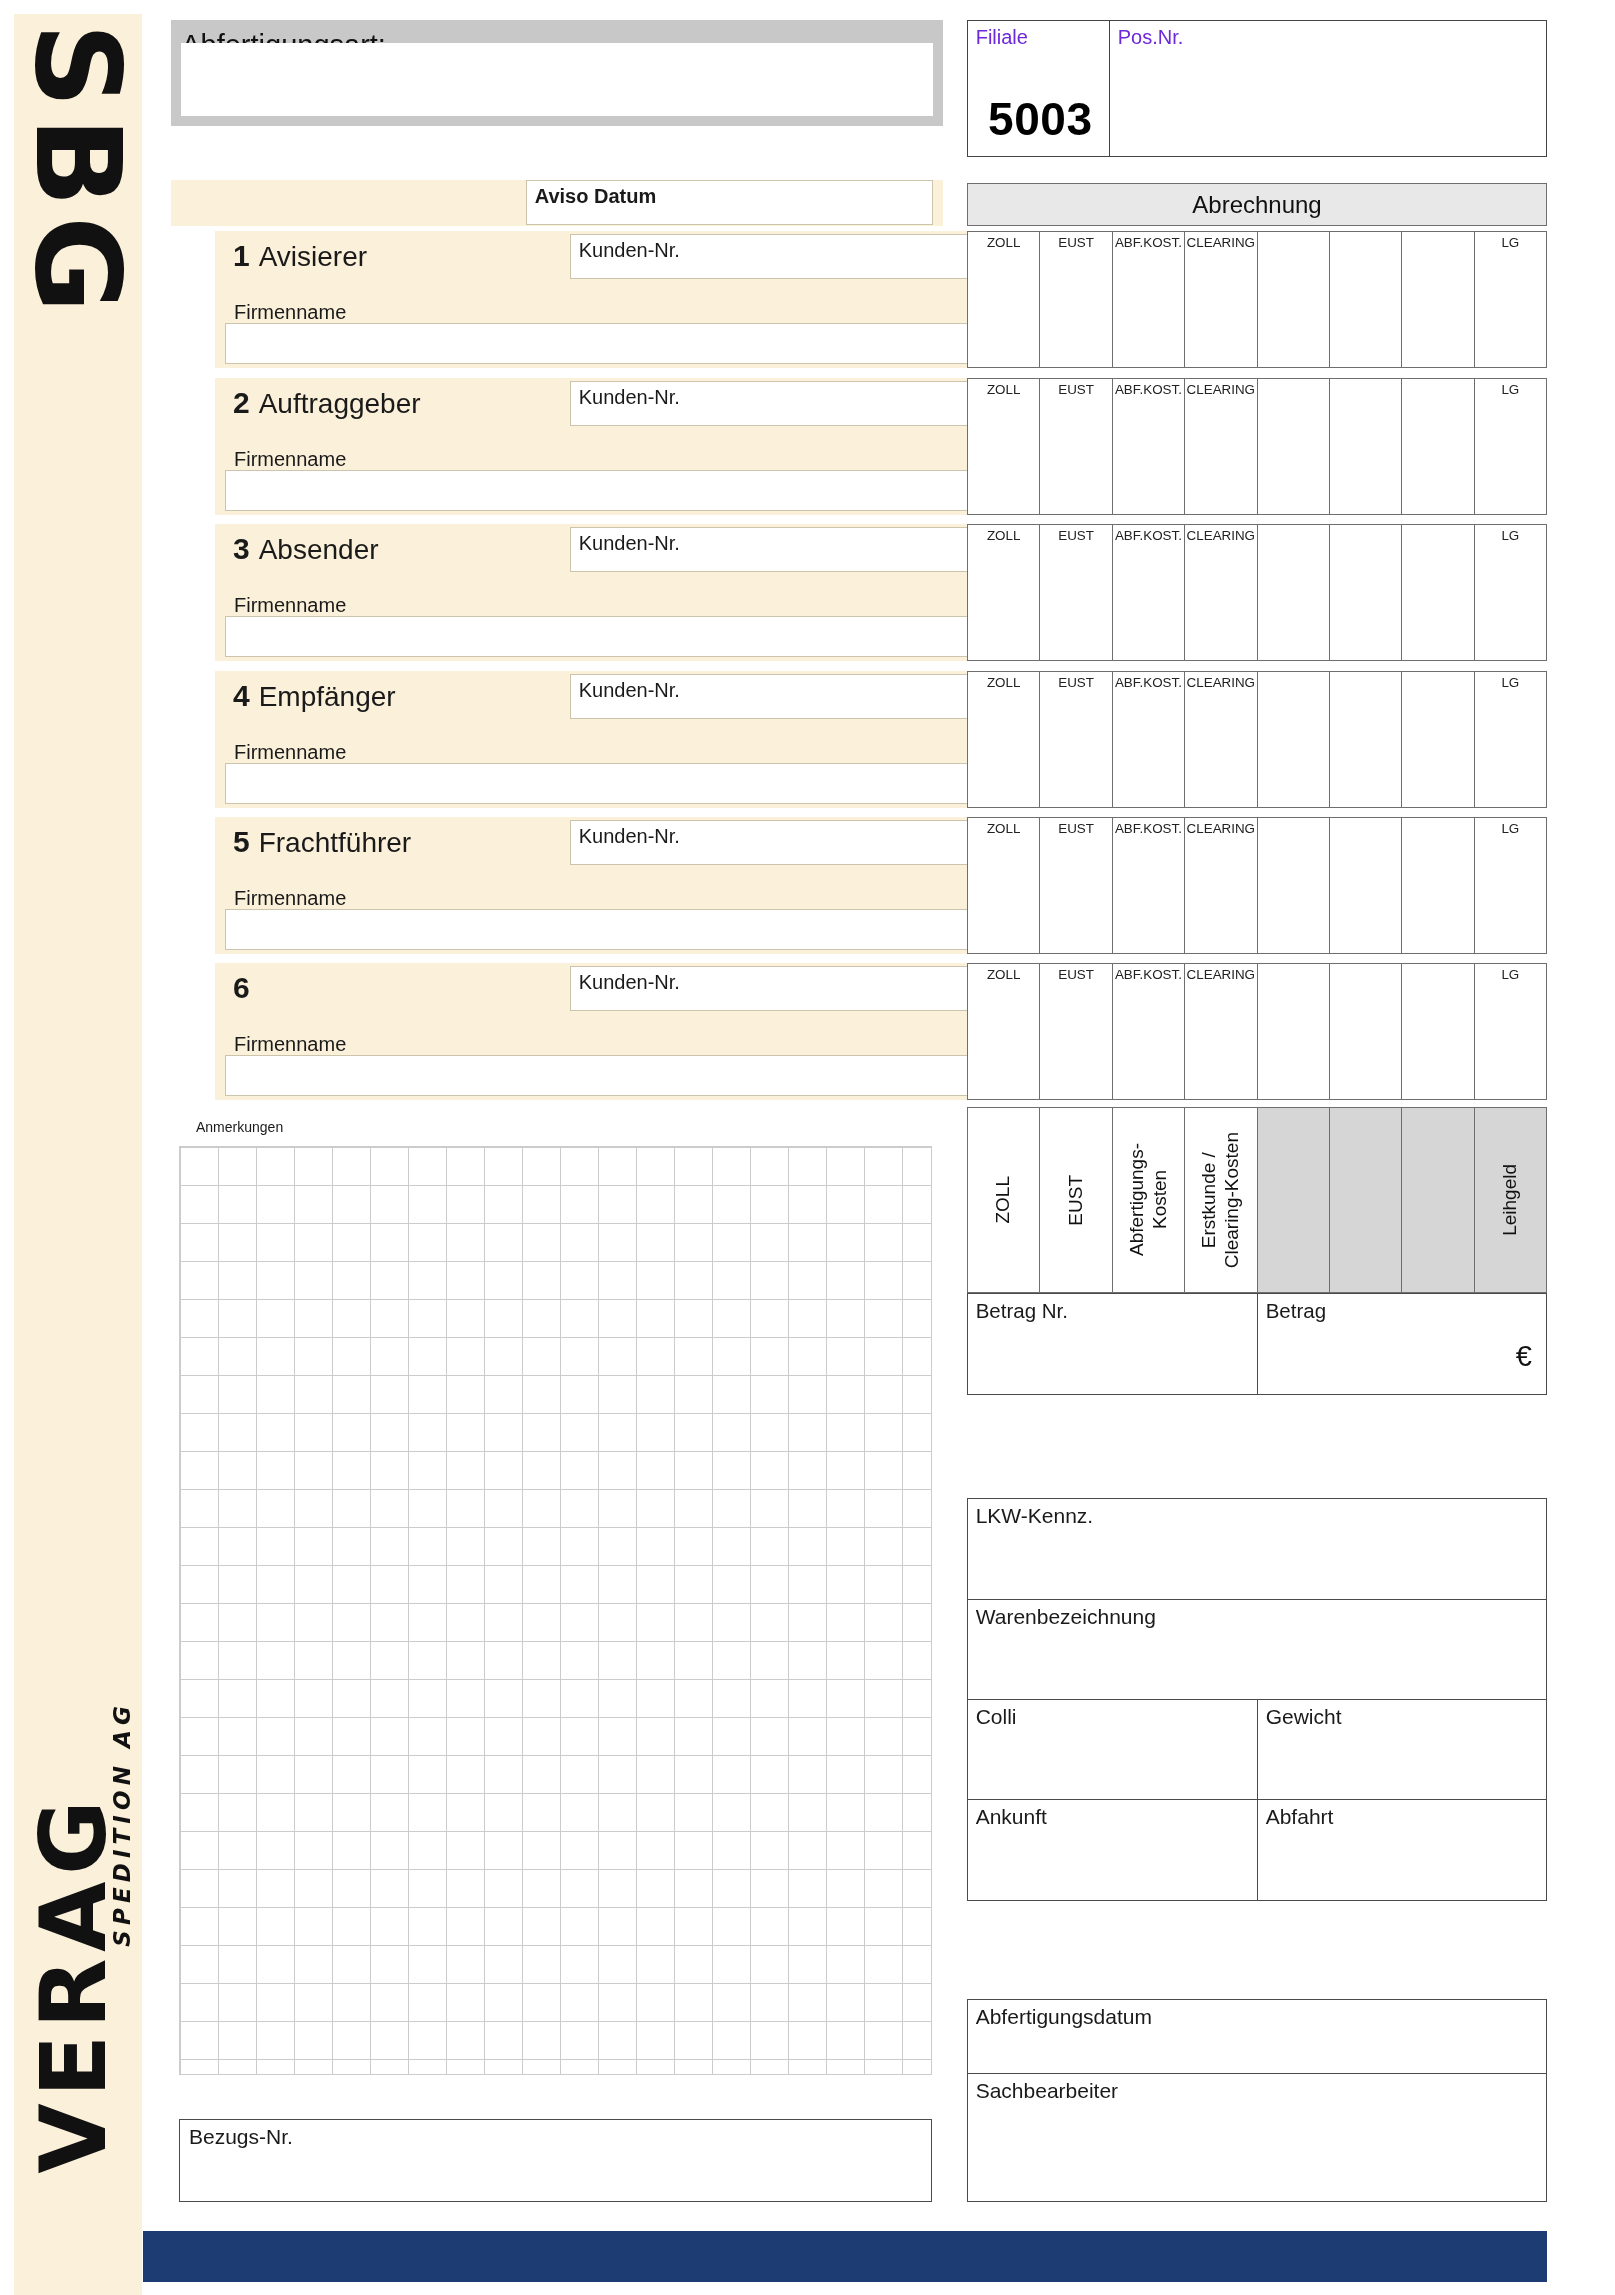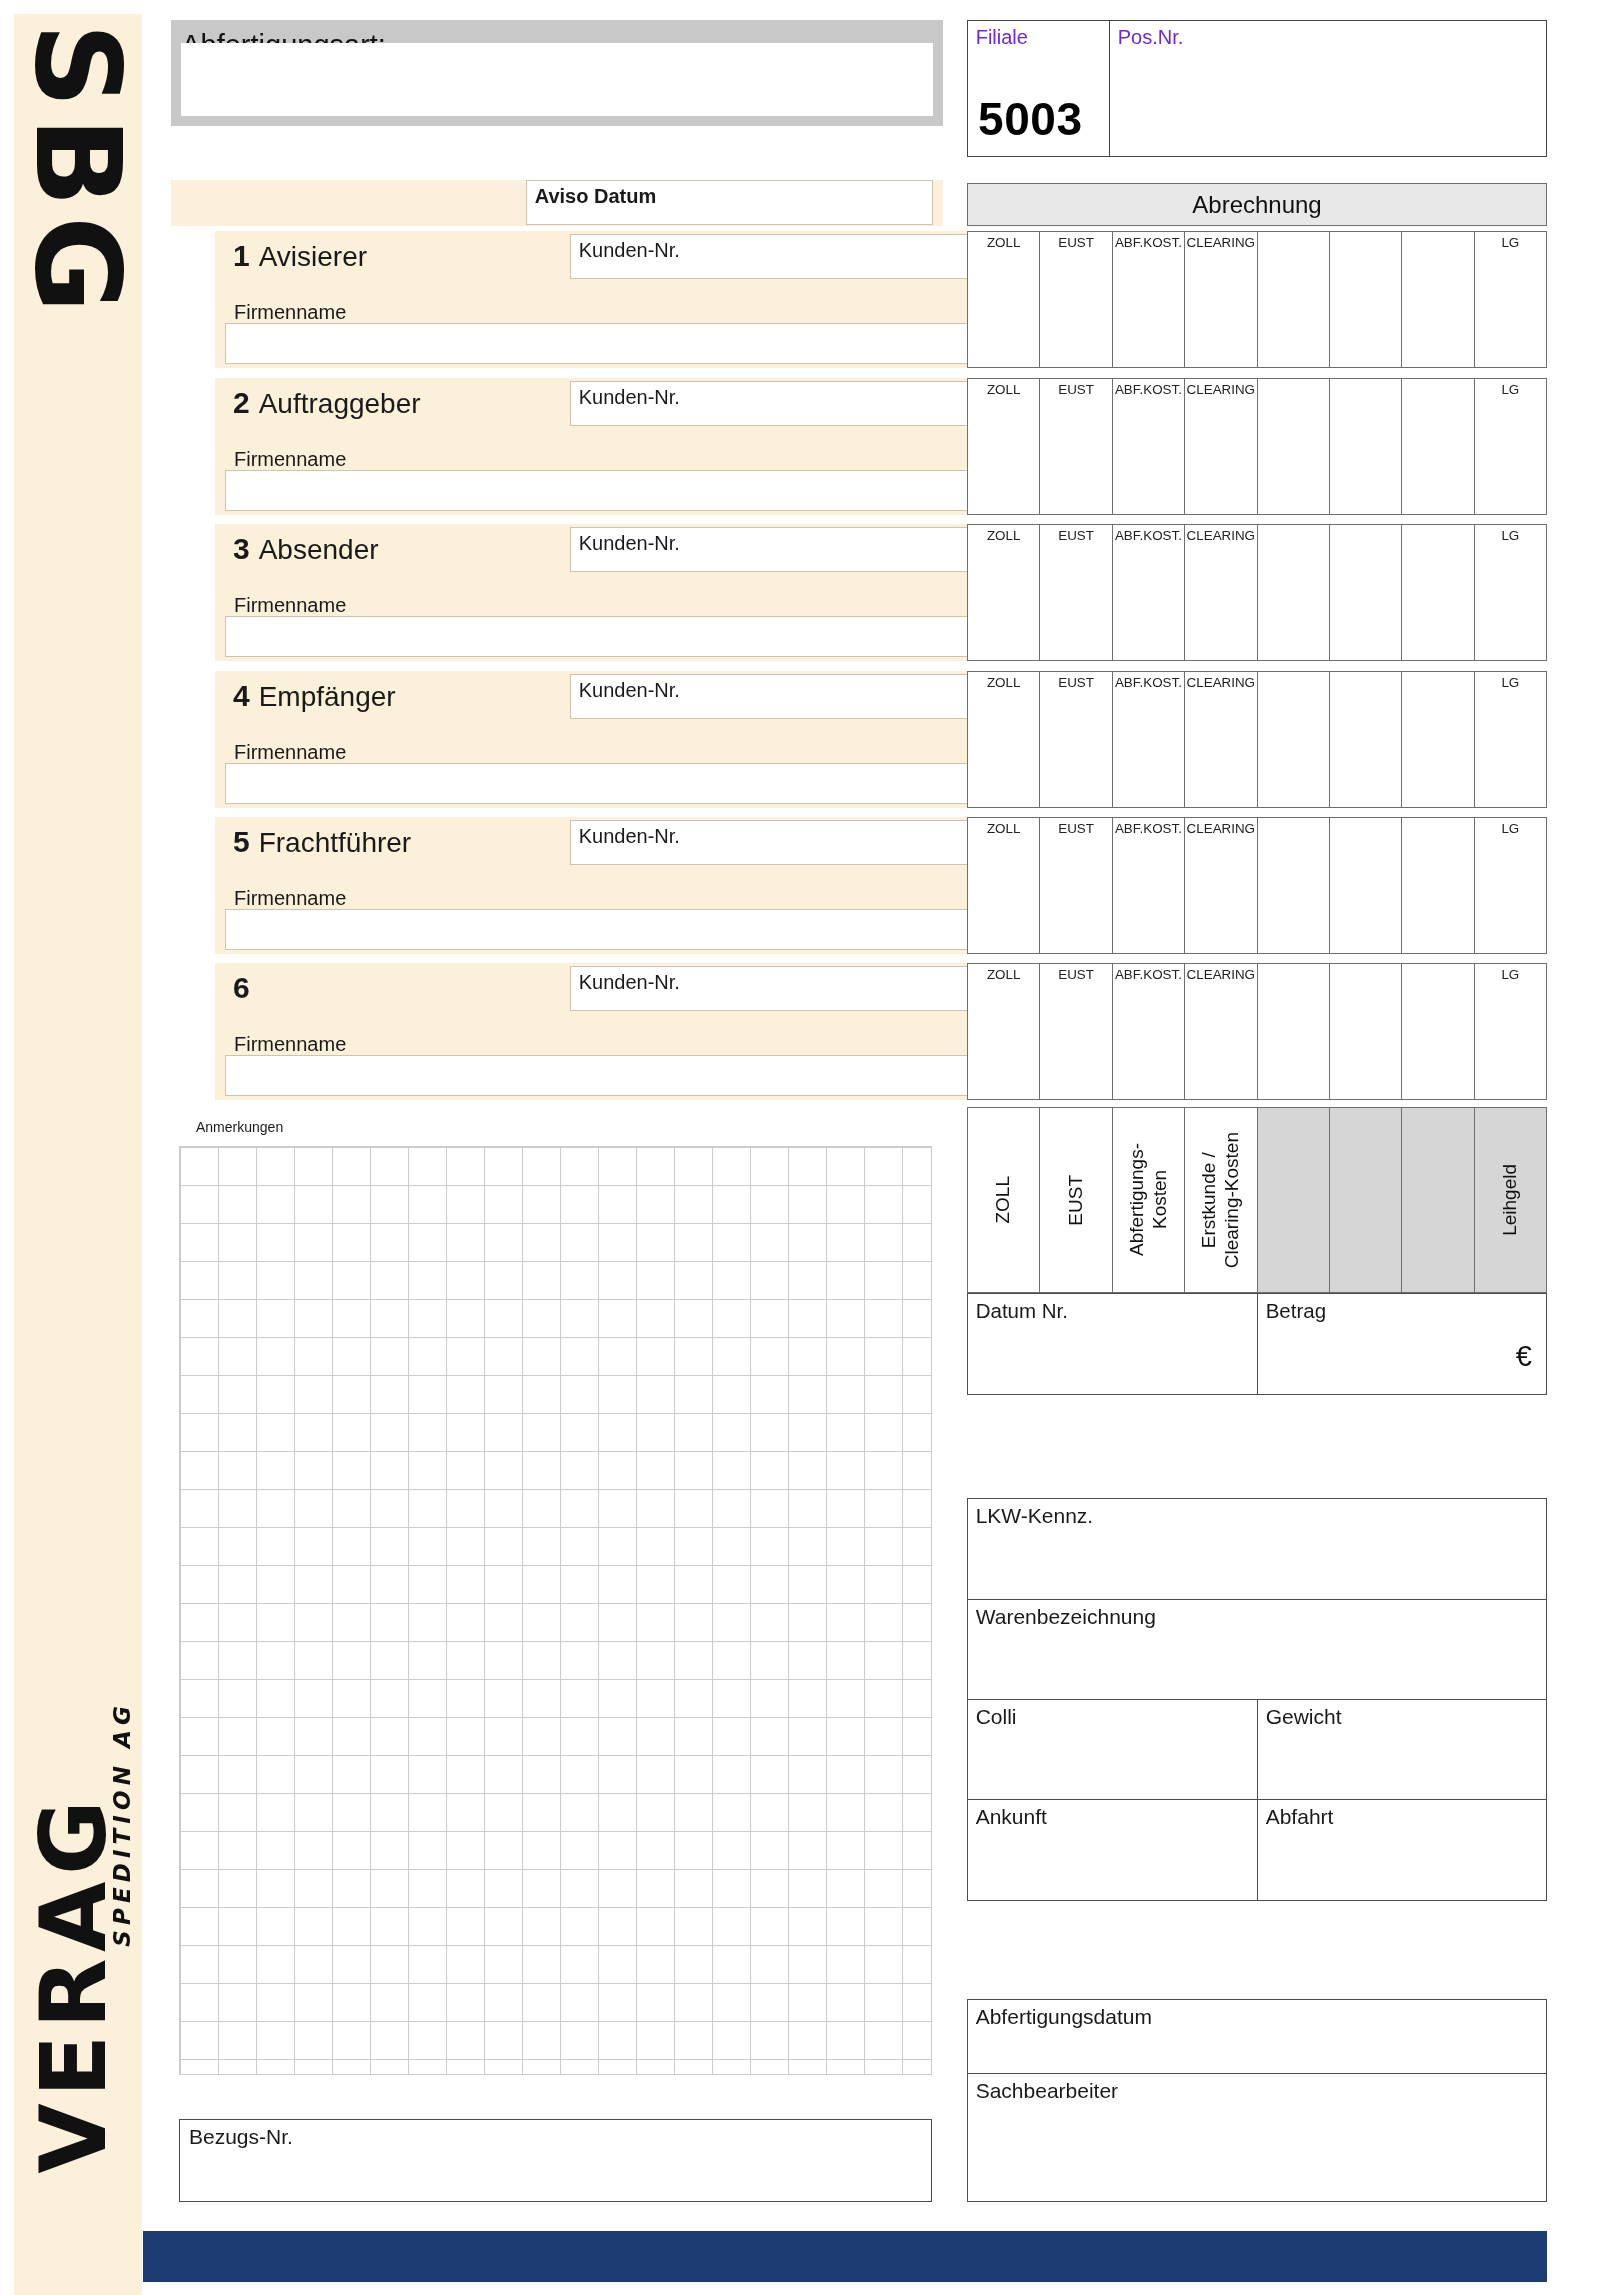--- a/index.html
+++ b/index.html
@@ -48,21 +48,21 @@
     background:#ffffff;
   }
   .filiale-box{
     position:absolute;left:967px;top:20px;width:580px;height:137px;
     background:#ffffff;border:1.9px solid #444;box-sizing:border-box;display:flex;
   }
   .filiale-cell{width:142px;border-right:1.3px solid #444;position:relative;box-sizing:border-box;}
   .posnr-cell{flex:1;position:relative;}
   .small-label{position:absolute;top:5.1px;left:7.7px;font-size:20px;color:#6d28d9;}
   .filiale-value{
-    position:absolute;left:10px;bottom:10.2px;
+    position:absolute;left:20px;bottom:10.2px;
     font-weight:bold;font-size:46px;color:#000;letter-spacing:0.6px;
   }
   
   .aviso-block{
     position:absolute;left:171px;top:180px;width:772px;height:46px;
     background:#FBF0D9;
     font-weight:bold;
   }
   .aviso-field{
     position:absolute;left:355px;top:0;width:407px;height:45px;
@@ -446,21 +446,21 @@
     <div class="vert-cell gray">
       <span class="vert-label"></span>
     </div>
     <div class="vert-cell gray">
       <span class="vert-label">Leihgeld</span>
     </div>
     </div>
 
   <div class="beleg-row">
     <div class="beleg-box">
-      <span>Datum Nr.</span>
+      <span>Betrag Nr.</span>
     </div>
     <div class="betrag-box">
       <span>Betrag</span>
       <span class="euro-symbol">€</span>
     </div>
   </div>
 
   <div class="anm-label">Anmerkungen</div>
   <div class="grid-area"></div>
   <div class="bezug-box">

